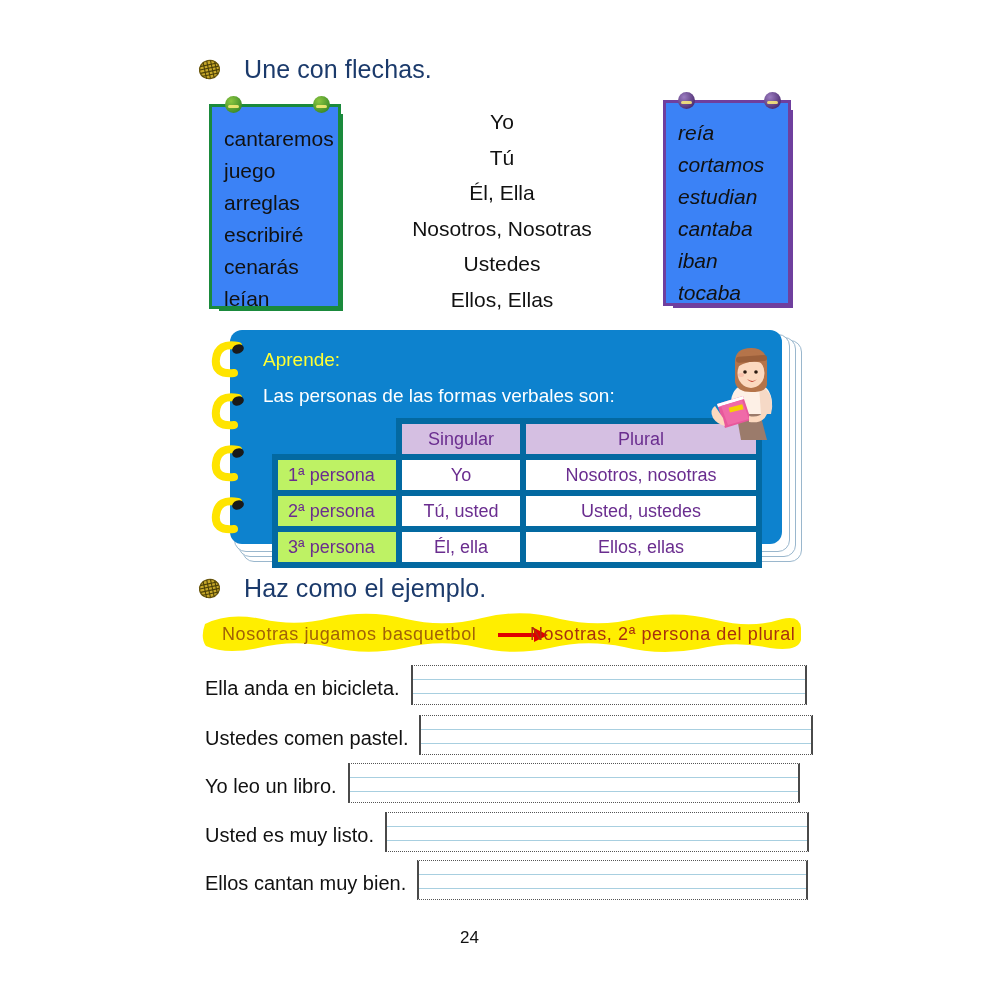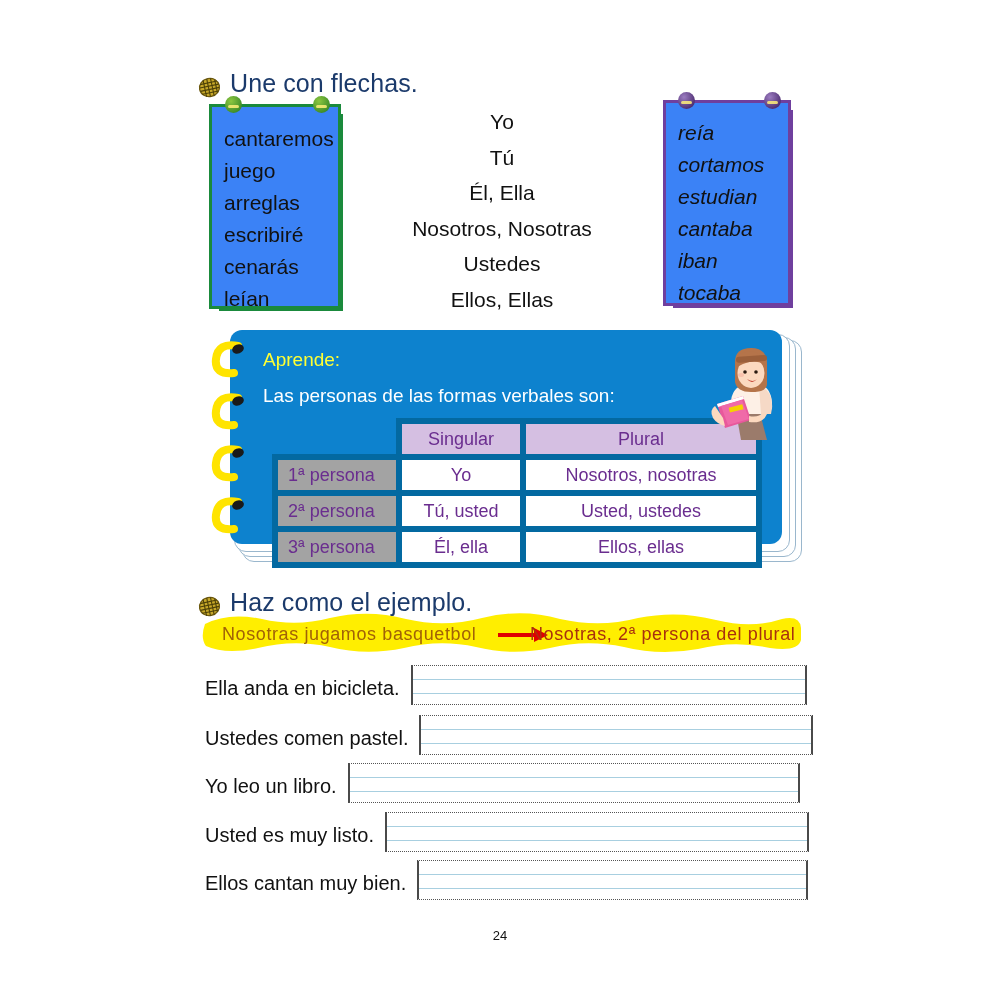--- a/index.html
+++ b/index.html
@@ -12,23 +12,22 @@
     height: 1000px;
     position: relative;
     font-family: "Liberation Sans", sans-serif;
     overflow: hidden;
   }
 
   
   .section-head {
     position: absolute;
     display: flex;
-    align-items: flex-end;
-    gap: 9px;
-    margin-top: 14px;
+    align-items: center;
+    gap: 23px;
   }
   .bullet-icon {
     width: 23px;
     height: 21px;
     flex: none;
     transform: rotate(-12deg);
   }
   .section-title {
     font-size: 25px;
     color: #1b3a6b;
@@ -152,21 +151,21 @@
   .persona-table th.blank {
     background: transparent;
     border: none;
   }
   .persona-table th.colhead {
     background: #d5bfe2;
     color: #6a2d8f;
     font-size: 18px;
   }
   .persona-table td.rowhead {
-    background: #a3a3a3;
+    background: #bef264;
     color: #6a2d8f;
     text-align: left;
     padding-left: 10px;
   }
   .girl {
     position: absolute;
     width: 96px;
     height: 106px;
   }
 
@@ -228,23 +227,22 @@
     height: 1px;
     background: #a8cfe0;
     display: block;
   }
   .write-box i.l1 { top: 13px; }
   .write-box i.l2 { top: 27px; }
 
   
   .page-no {
     position: absolute;
-    font-size: 13px;
+    font-size: 17px;
     color: #111111;
-    text-align: center;
   }
 </style>
 </head>
 <body>
 
 <div class="section-head" style="left:198px; top:55px;">
   <svg class="bullet-icon" viewBox="0 0 24 22">
     <ellipse cx="12" cy="11" rx="10.5" ry="9.5" fill="#c7a829"></ellipse>
     <ellipse cx="12" cy="11" rx="10.5" ry="9.5" fill="none" stroke="#6d5a10" stroke-width="1.4"></ellipse>
     <g stroke="#4e4208" stroke-width="1.15">

